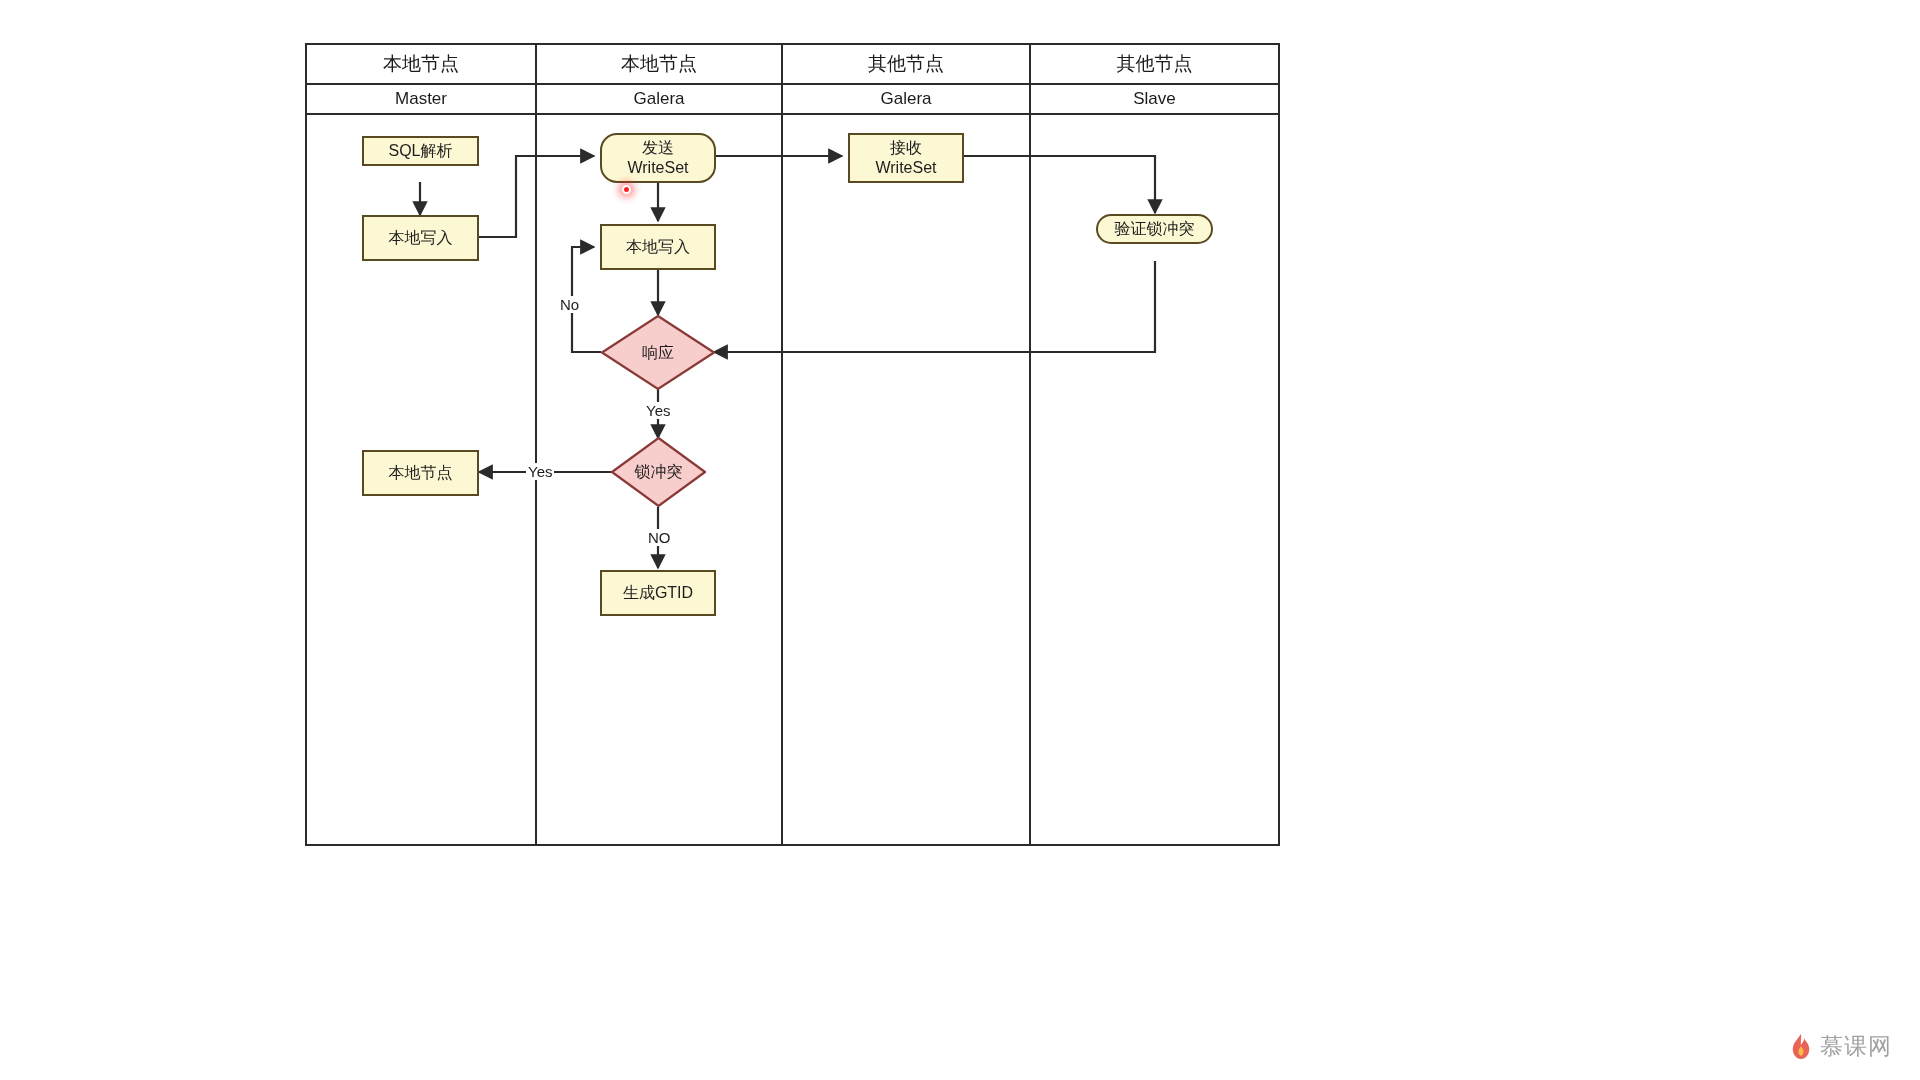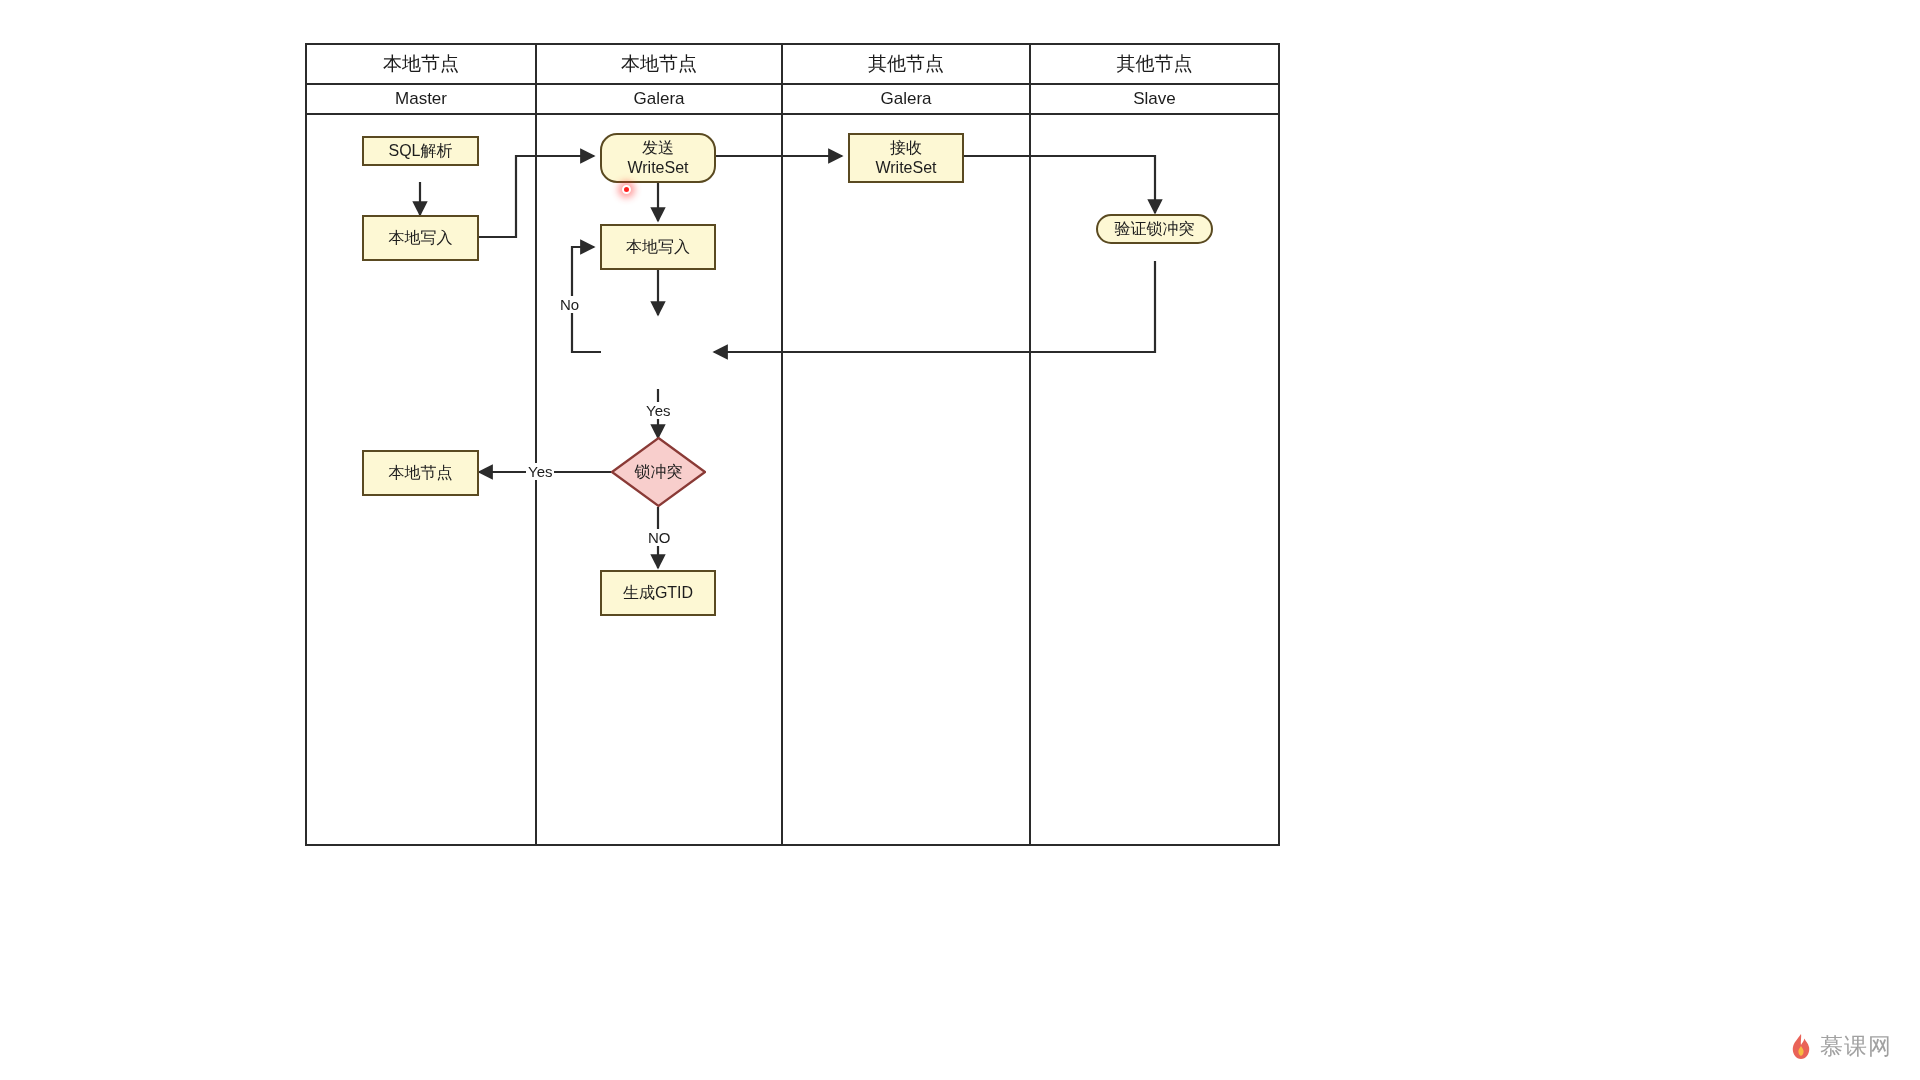--- a/index.html
+++ b/index.html
@@ -212,20 +212,26 @@
 
   <div class="node rect" style="left:600px; top:133px; width:116px; height:50px; flex-direction:column;border-radius:17px;">
     <span>发送</span>
     <span>WriteSet</span>
   </div>
 
   <div class="node rect" style="left:600px; top:224px; width:116px; height:46px;">
     <span>本地写入</span>
   </div>
 
+  <div class="node diamond-wrap" style="left:601px; top:315px; width:114px; height:75px;">
+    <svg class="diamond-shape" viewBox="0 0 114 75" preserveAspectRatio="none">
+      <polygon points="57,1 113,37.5 57,74 1,37.5" fill="#f8cecc" stroke="#8a3a36" stroke-width="2.2"></polygon>
+    </svg>
+    <span class="diamond-label">响应</span>
+  </div>
 
   <div class="node diamond-wrap" style="left:611px; top:437px; width:95px; height:70px;">
     <svg class="diamond-shape" viewBox="0 0 95 70" preserveAspectRatio="none">
       <polygon points="47.5,1 94,35 47.5,69 1,35" fill="#f8cecc" stroke="#8a3a36" stroke-width="2.2"></polygon>
     </svg>
     <span class="diamond-label">锁冲突</span>
   </div>
 
   <div class="node rect" style="left:600px; top:570px; width:116px; height:46px;">
     <span>生成GTID</span>

